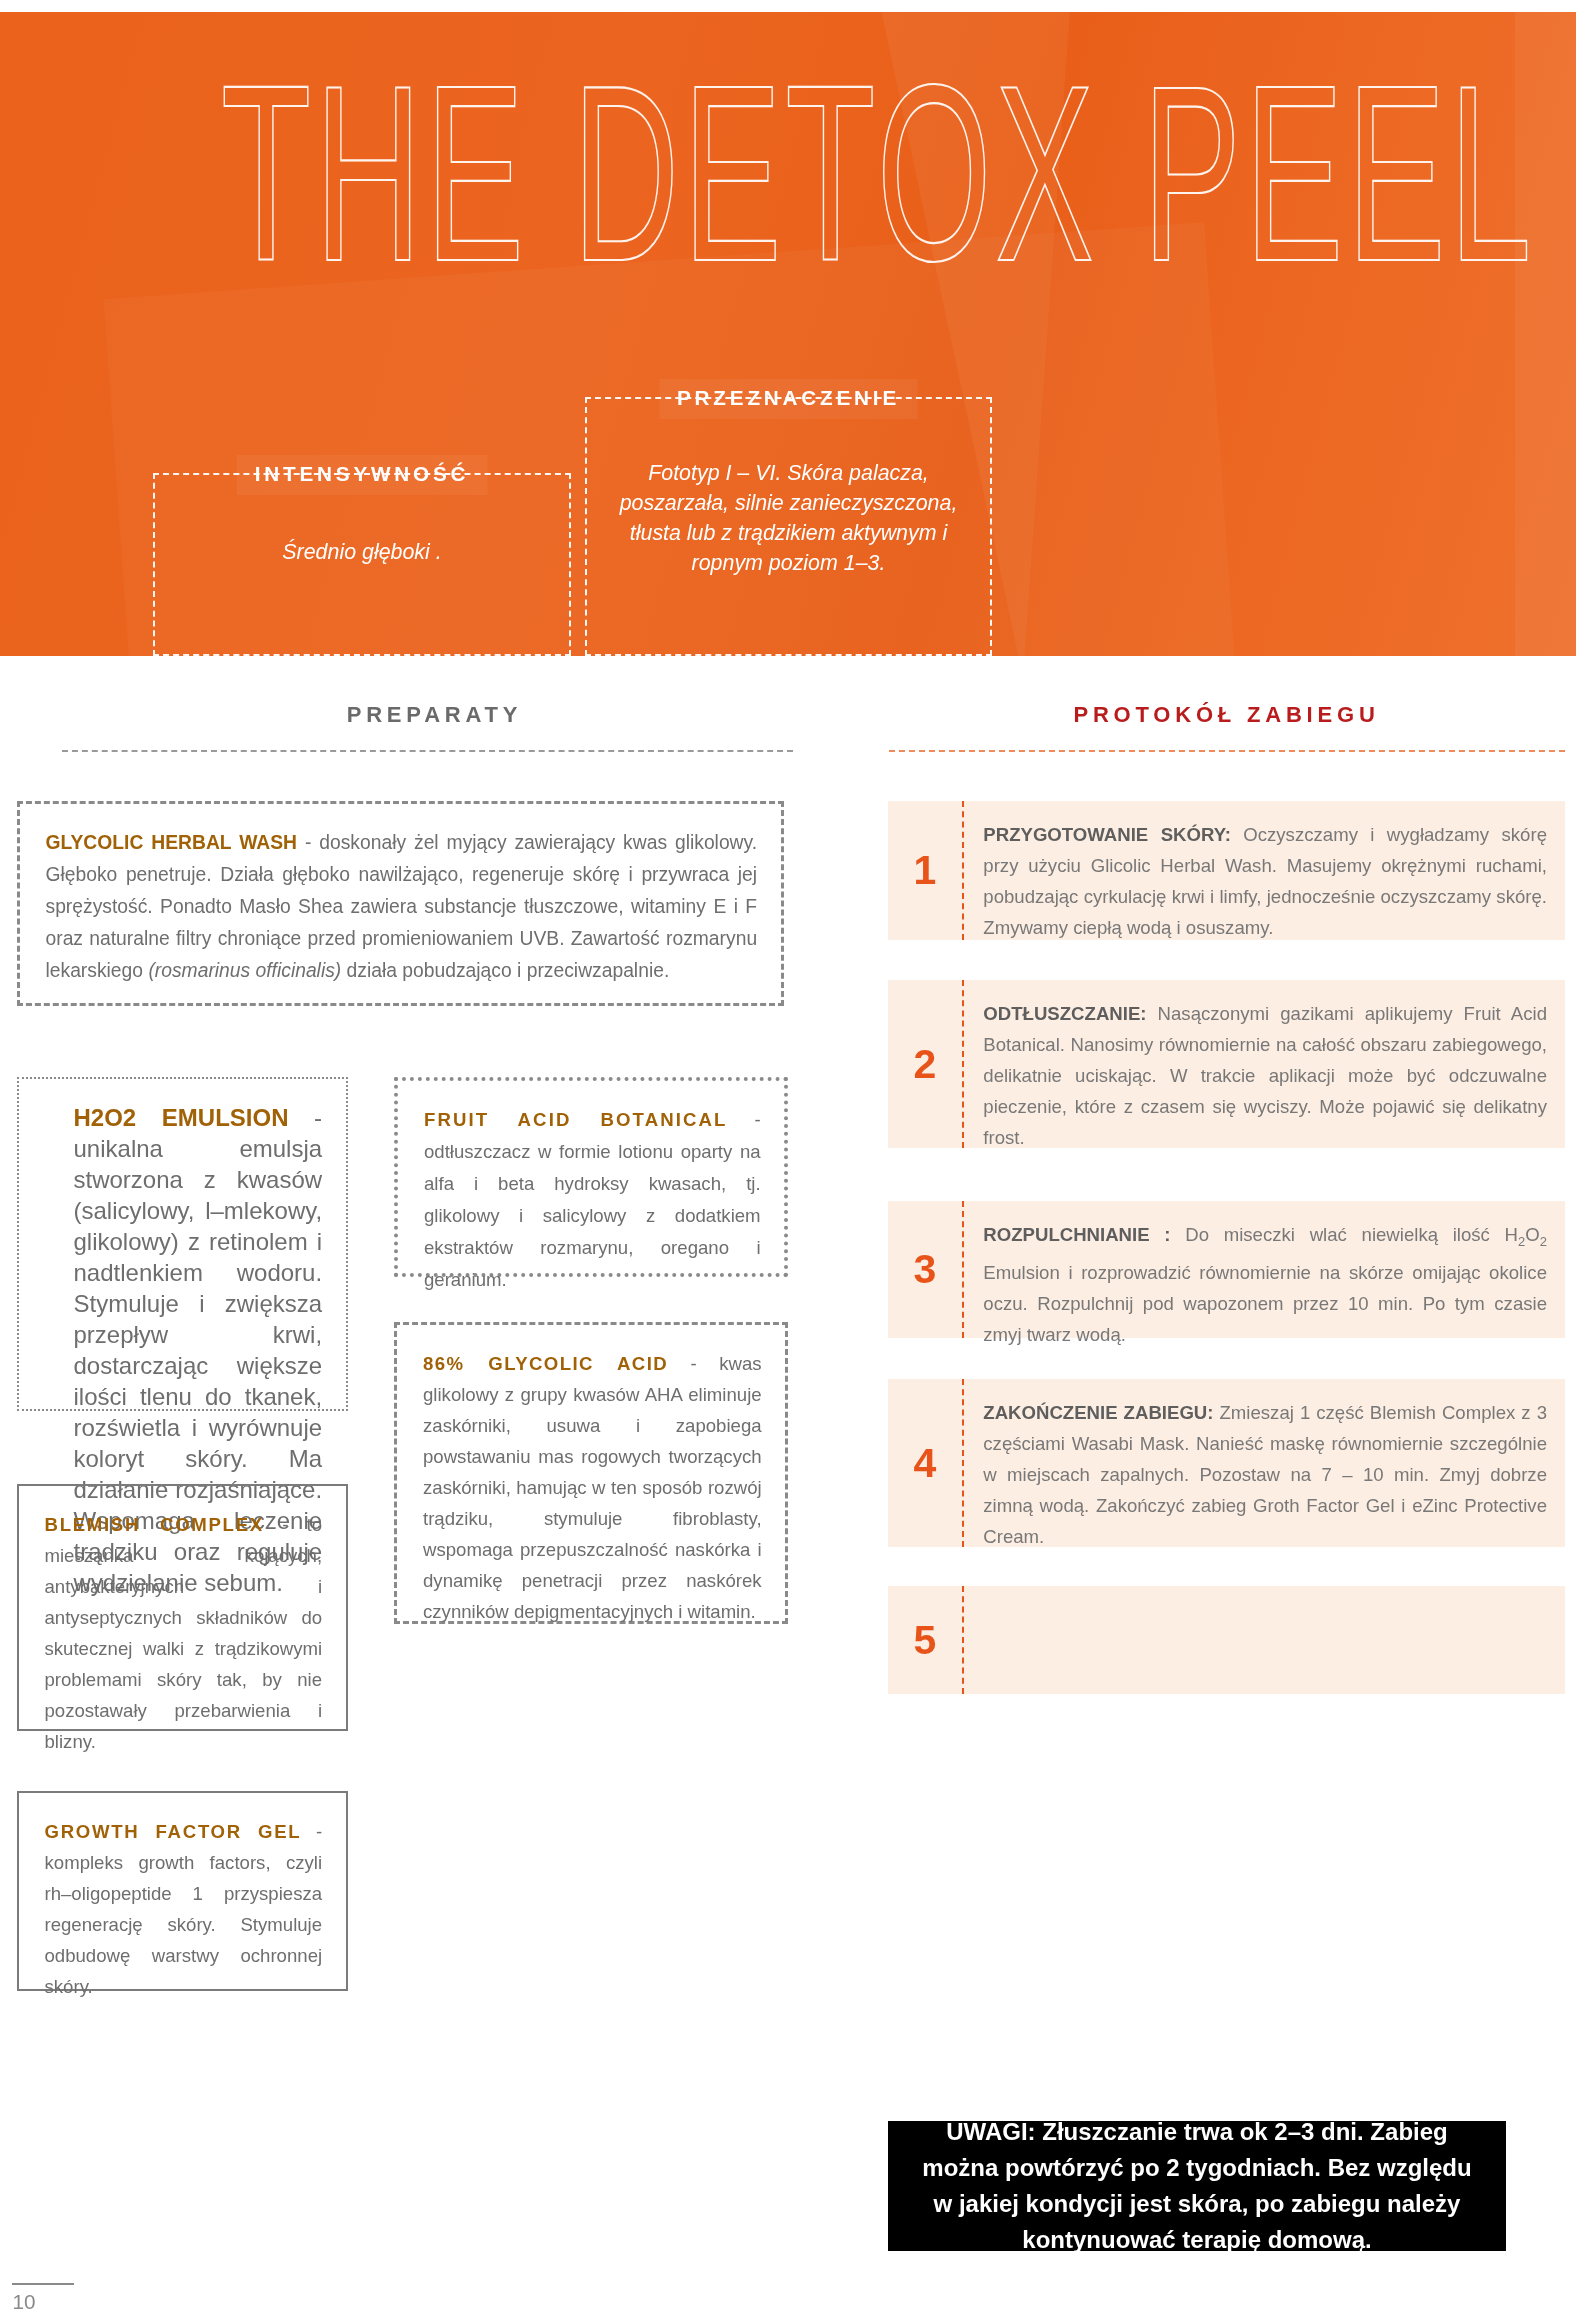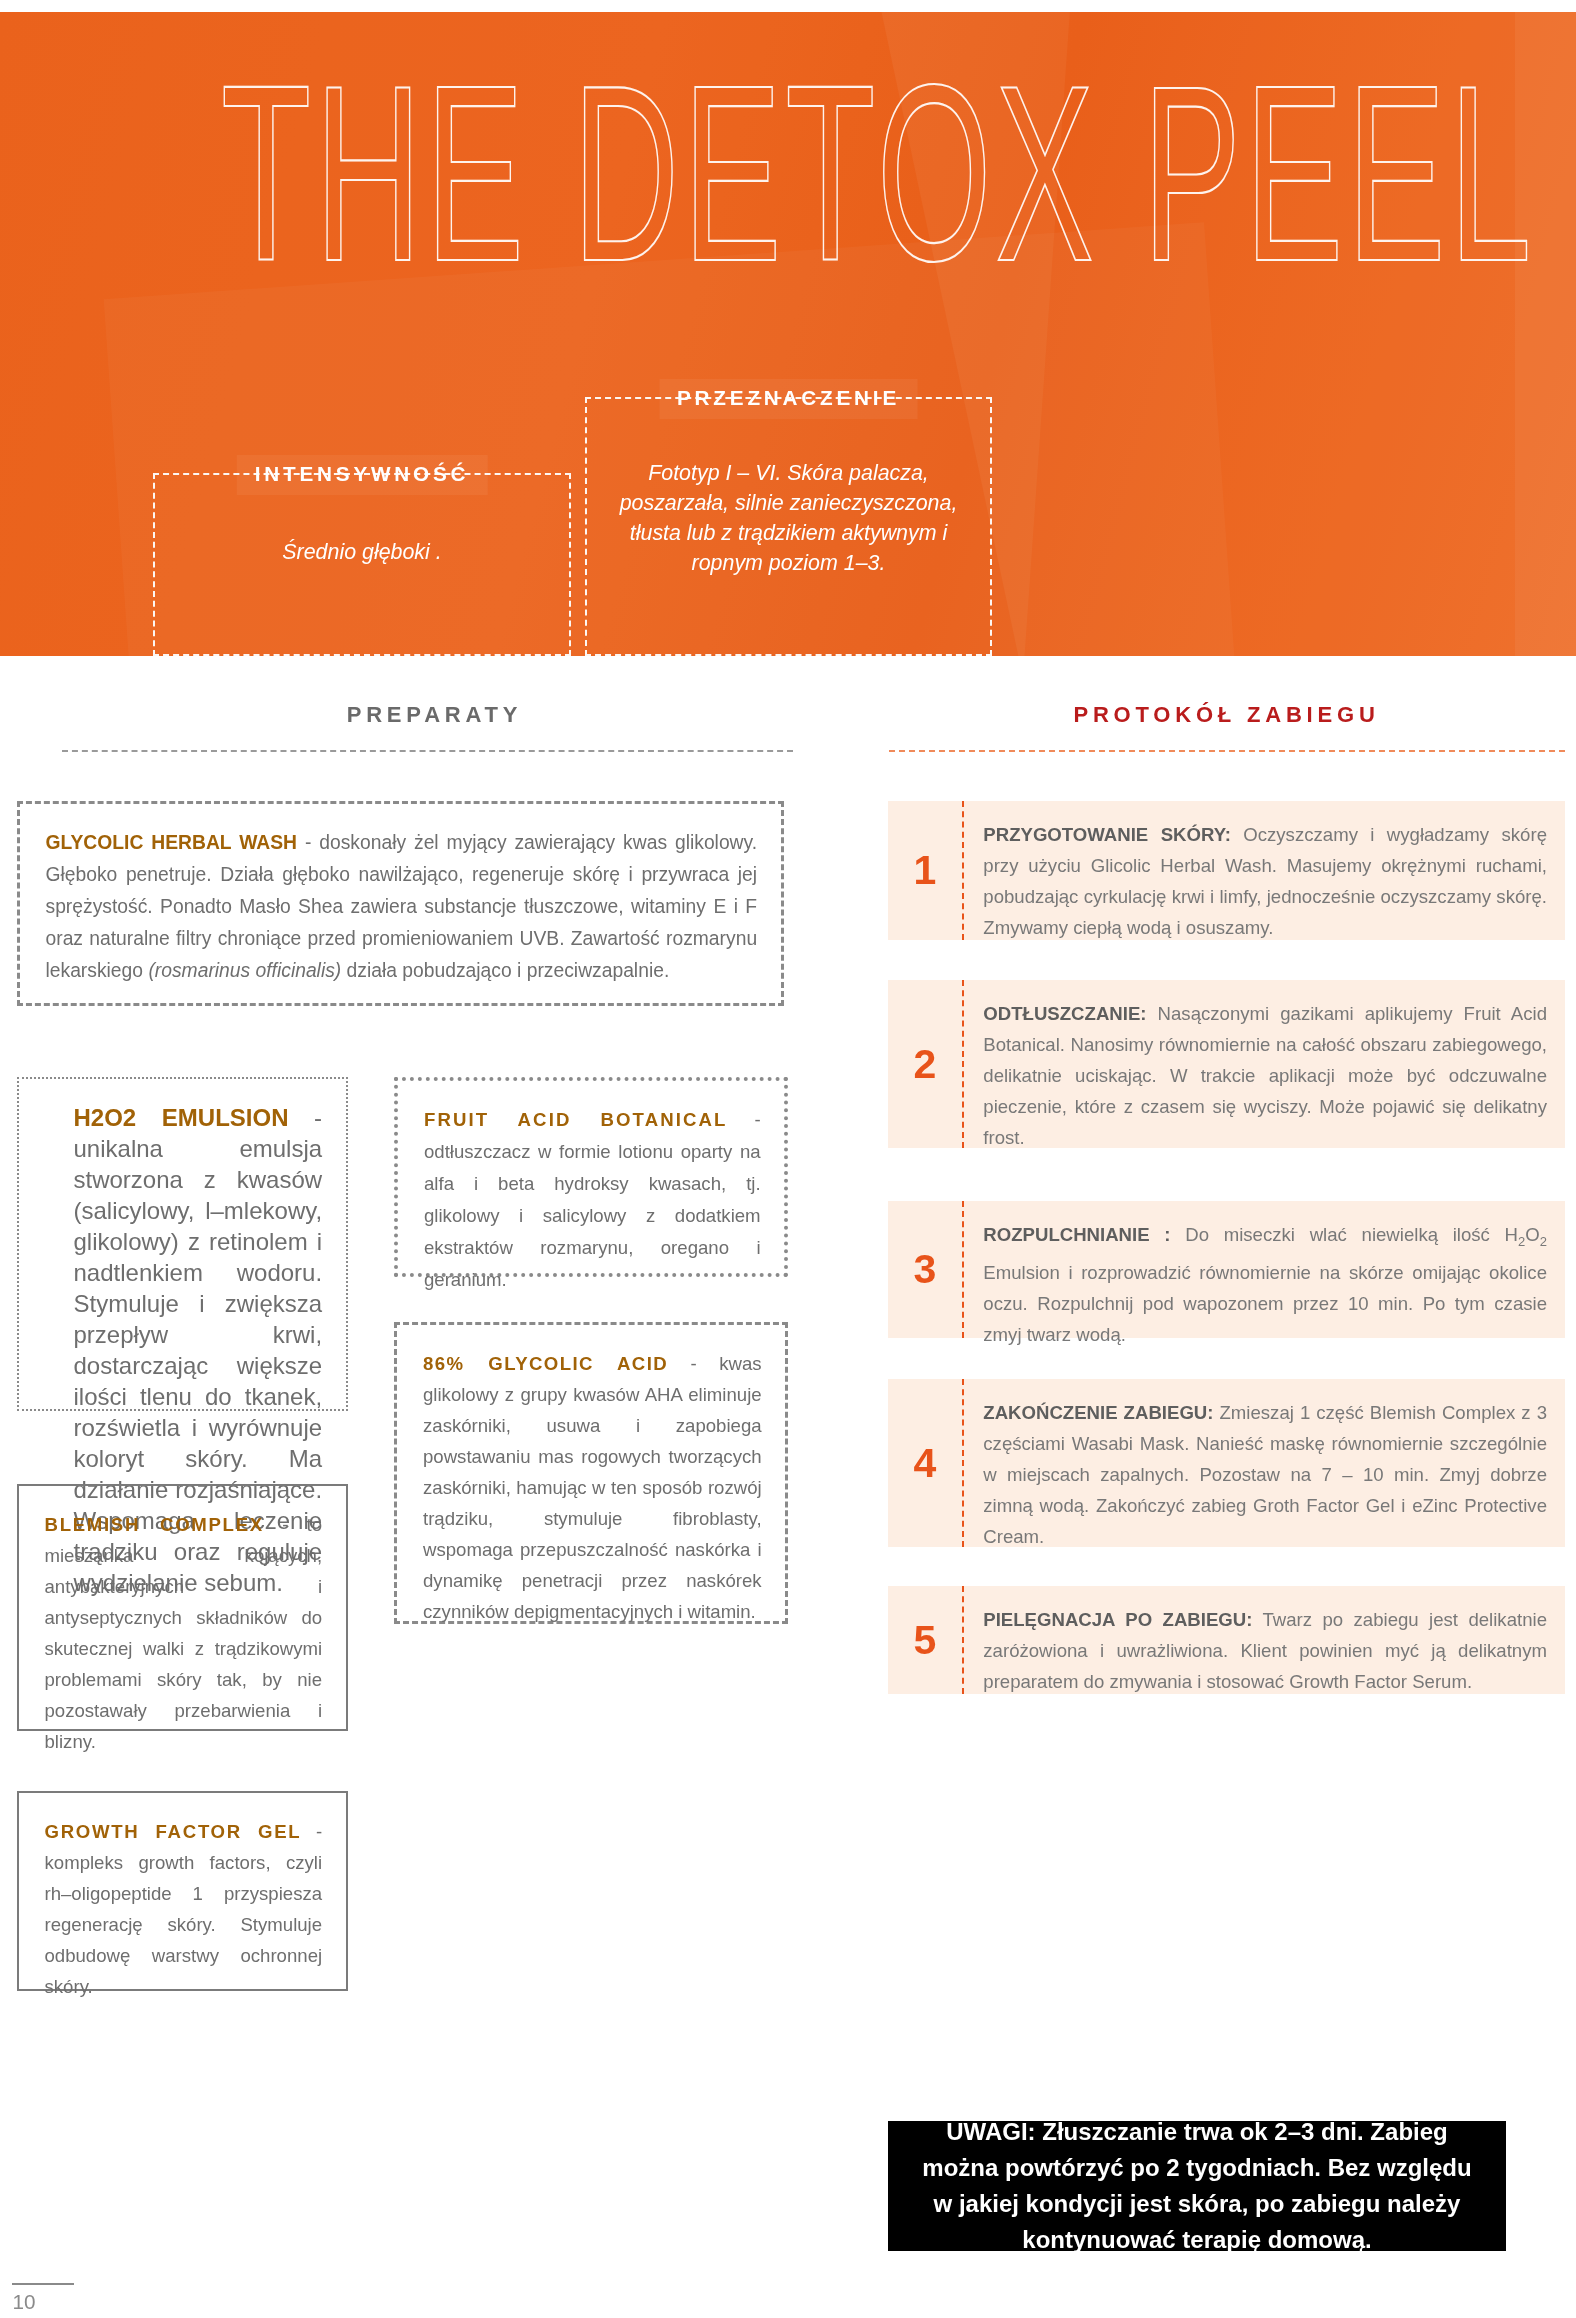--- a/index.html
+++ b/index.html
@@ -360,23 +360,20 @@
   <div class="step-num">4</div>
   <div class="step-divider"></div>
   <div class="step-text">
     <span class="slabel">ZAKOŃCZENIE ZABIEGU:</span><span> Zmieszaj 1 część Blemish Complex z 3 częściami Wasabi Mask. Nanieść maskę równomiernie szczególnie w miejscach zapalnych. Pozostaw na 7 – 10 min. Zmyj dobrze zimną wodą. Zakończyć zabieg Groth Factor Gel i eZinc Protective Cream.</span>
   </div>
 </div>
 
 <div class="step" id="step-5">
   <div class="step-num">5</div>
   <div class="step-divider"></div>
-  <div class="step-text">
-    <span class="slabel">PIELĘGNACJA PO ZABIEGU:</span><span> Twarz po zabiegu jest delikatnie zaróżowiona i uwrażliwiona. Klient powinien myć ją delikatnym preparatem do zmywania i stosować Growth Factor Serum.</span>
-  </div>
 </div>
 
 <div id="note">
   <div class="ntxt">UWAGI: Złuszczanie trwa ok 2–3 dni. Zabieg można powtórzyć po 2 tygodniach. Bez względu w jakiej kondycji jest skóra, po zabiegu należy kontynuować terapię domową.</div>
 </div>
 
 <div id="page-rule"></div>
 <div id="page-num">10</div>
 
 

